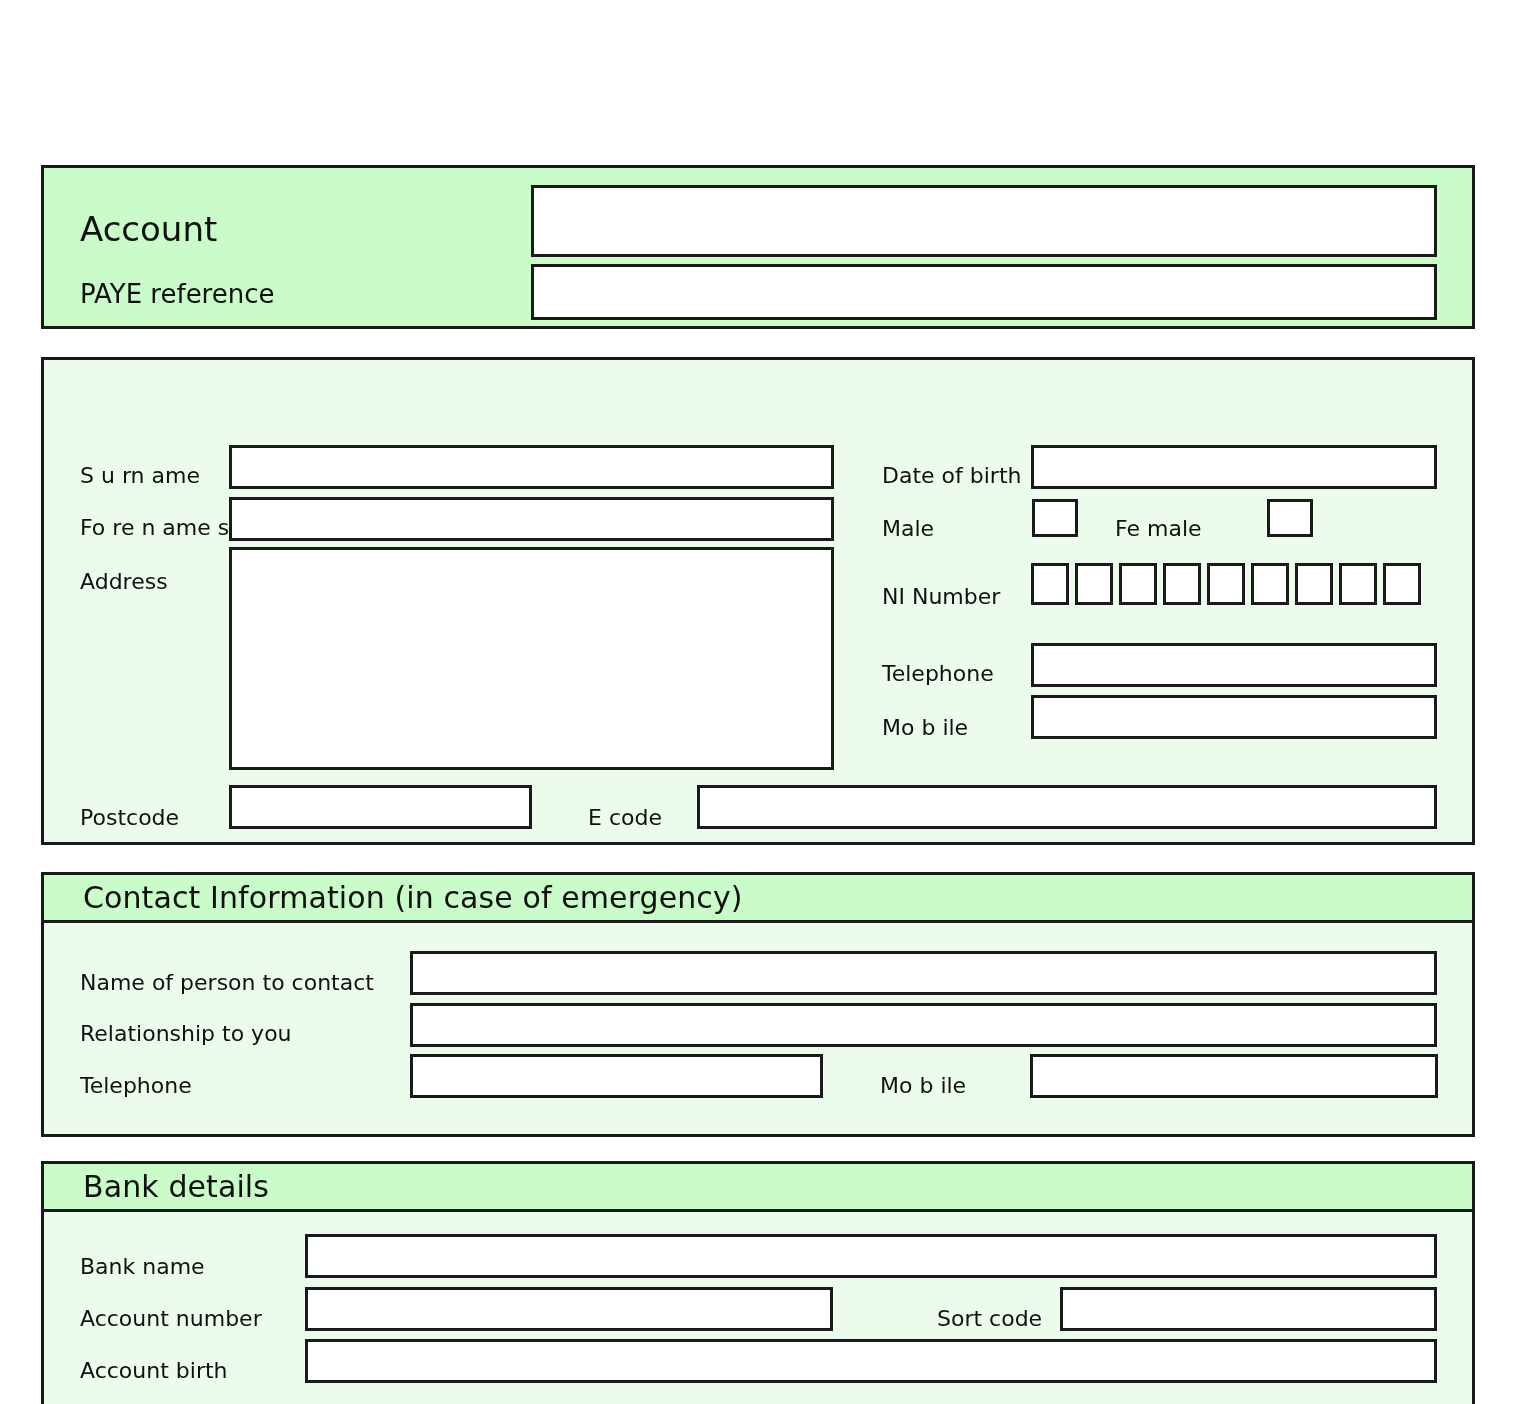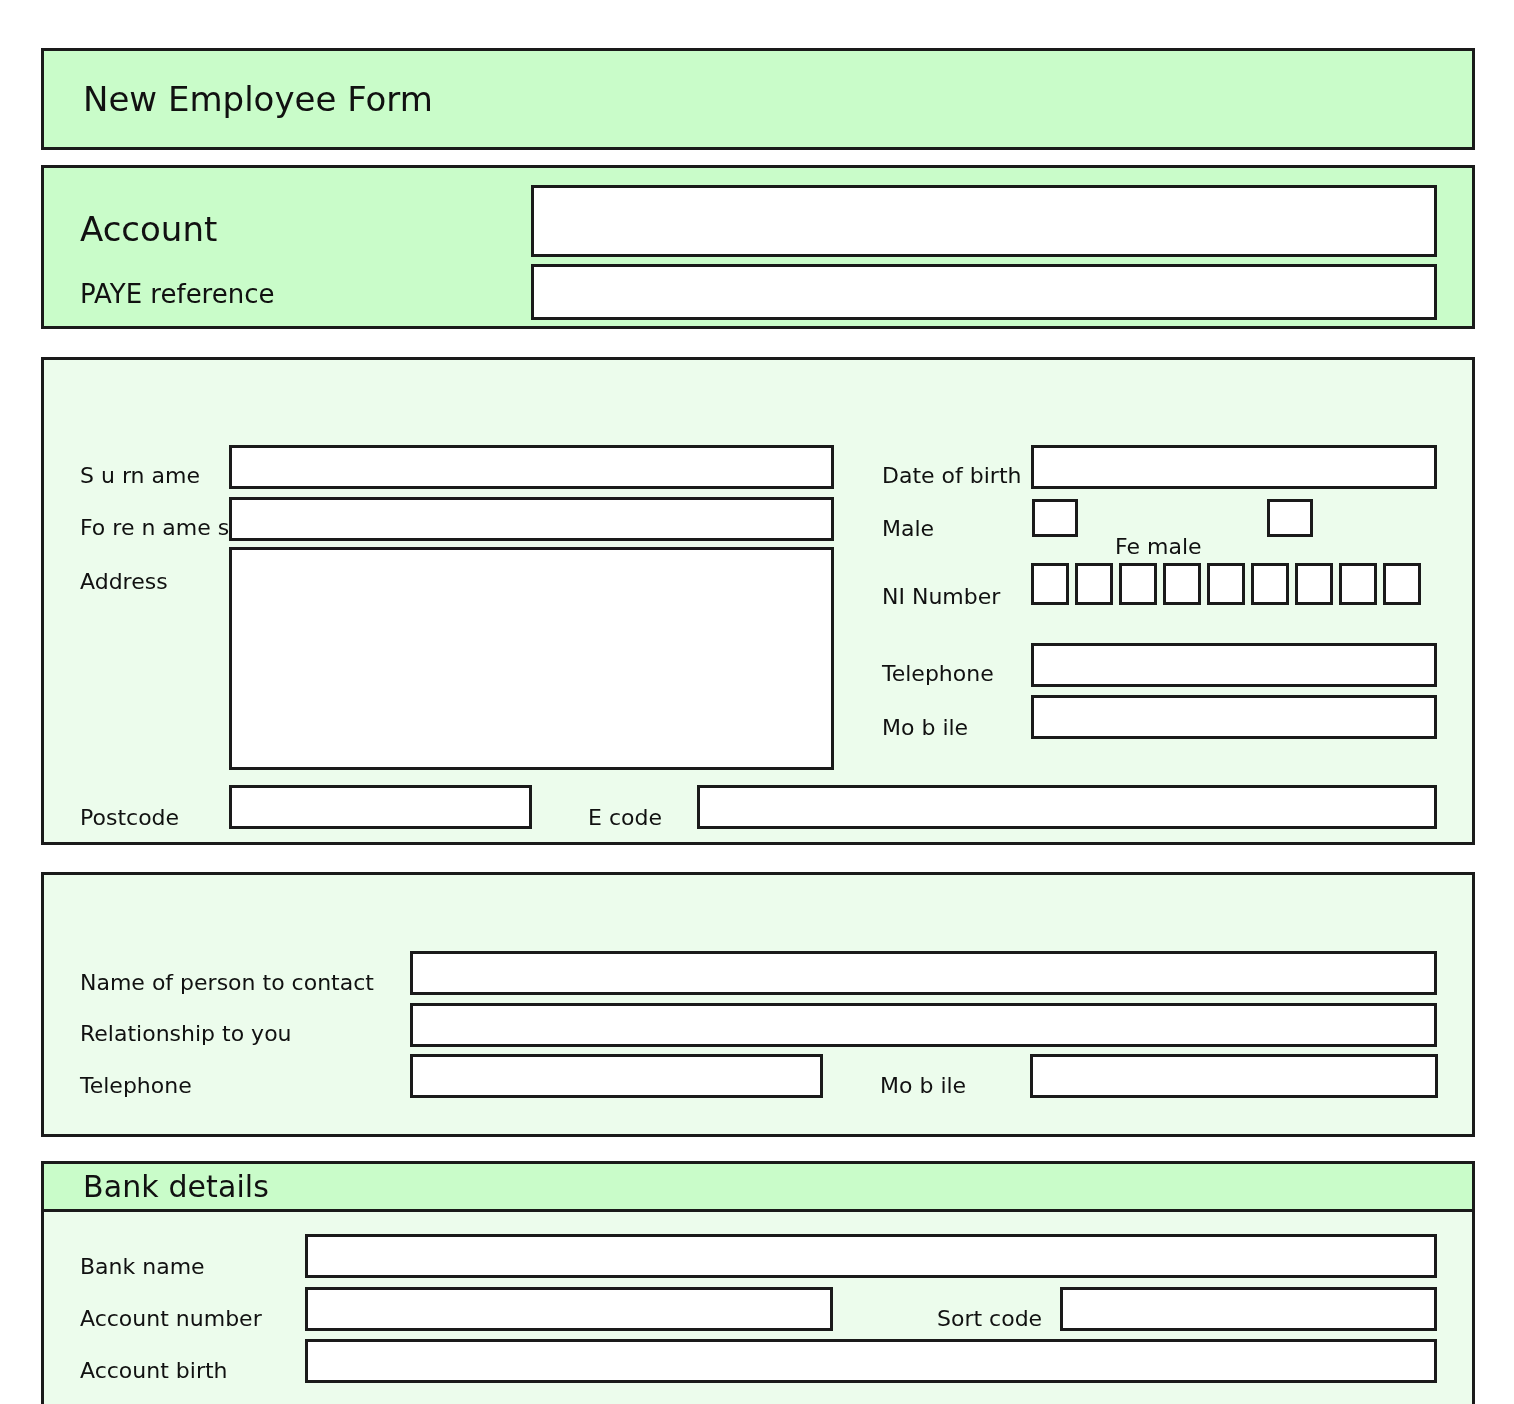--- a/index.html
+++ b/index.html
@@ -120,23 +120,20 @@
     left: 41px; top: 1161px;
     width: 1434px; height: 260px;
     background: #ecfcec;
   }
 </style>
 </head>
 <body>
 
 <div id="page">
 
-  <div class="block" id="title-block">
-    <div id="title-text">New Employee Form</div>
-  </div>
 
   <div class="block" id="employer-block">
     <div class="lbl lbl-lg" style="left:36px; top:44px;">Account</div>
     <div class="lbl lbl-md" style="left:36px; top:113px;">PAYE reference</div>
 
     <div class="fld" style="left:487px; top:17px; width:906px; height:72px;"></div>
     <div class="fld" style="left:487px; top:96px; width:906px; height:56px;"></div>
   </div>
 
   <div class="block" id="employee-block">
@@ -155,21 +152,21 @@
     <div class="fld" style="left:185px; top:425px; width:303px; height:44px;"></div>
 
     <div class="lbl" style="left:544px; top:447px;">E code</div>
     <div class="fld" style="left:653px; top:425px; width:740px; height:44px;"></div>
 
     <div class="lbl" style="left:838px; top:105px;">Date of birth</div>
     <div class="fld" style="left:987px; top:85px; width:406px; height:44px;"></div>
 
     <div class="lbl" style="left:838px; top:158px;">Male</div>
     <div class="chk" style="left:988px; top:139px;"></div>
-    <div class="lbl" style="left:1071px; top:176px;text-align:right;">Fe male</div>
+    <div class="lbl" style="left:1071px; top:158px;text-align:right;">Fe male</div>
     <div class="chk" style="left:1223px; top:139px;"></div>
 
     <div class="lbl" style="left:838px; top:226px;">NI Number</div>
     <div class="ni-wrap" id="ni-cells" style="left:987px; top:203px;">
         <div class="ni-cell"></div>
         <div class="ni-cell"></div>
         <div class="ni-cell"></div>
         <div class="ni-cell"></div>
         <div class="ni-cell"></div>
         <div class="ni-cell"></div>
@@ -179,20 +176,23 @@
       </div>
 
     <div class="lbl" style="left:838px; top:303px;">Telephone</div>
     <div class="fld" style="left:987px; top:283px; width:406px; height:44px;"></div>
 
     <div class="lbl" style="left:838px; top:357px;">Mo b ile</div>
     <div class="fld" style="left:987px; top:335px; width:406px; height:44px;"></div>
   </div>
 
   <div class="block" id="contact-block">
+    <div class="band" style="height:48px;">
+      <div class="band-title">Contact Information (in case of emergency)</div>
+    </div>
     <div class="body-area" style="top:48px;"></div>
 
     <div class="lbl" style="left:36px; top:97px;">Name of person to contact</div>
     <div class="fld" style="left:366px; top:76px; width:1027px; height:44px;"></div>
 
     <div class="lbl" style="left:36px; top:148px;">Relationship to you</div>
     <div class="fld" style="left:366px; top:128px; width:1027px; height:44px;"></div>
 
     <div class="lbl" style="left:36px; top:200px;">Telephone</div>
     <div class="fld" style="left:366px; top:179px; width:413px; height:44px;"></div>

